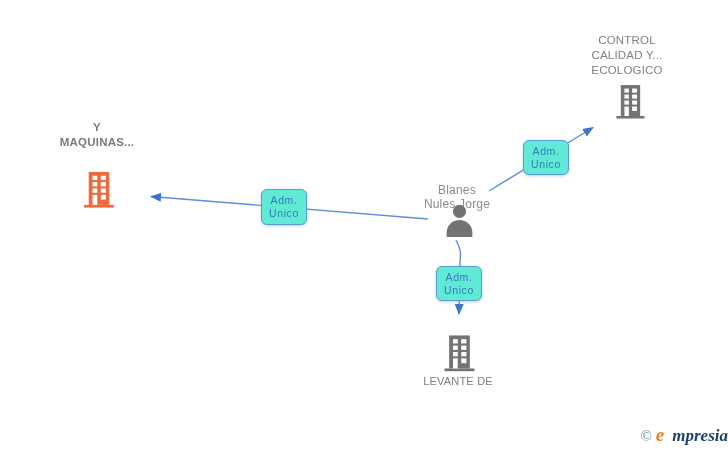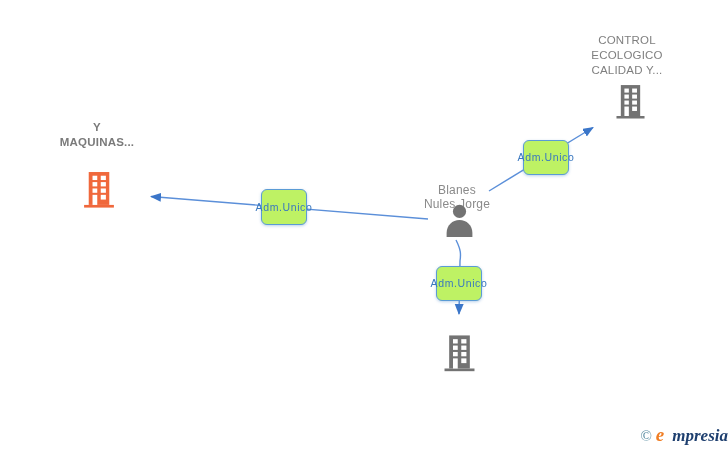--- a/index.html
+++ b/index.html
@@ -13,23 +13,23 @@
     position:absolute;z-index:2;text-align:center;color:#7f7f7f;
     font-size:11.5px;line-height:15px;letter-spacing:.2px;
   }
   .node-label span{display:block;}
   .label-bold{font-weight:700;color:#7a7a7a;}
   .label-small{font-size:11px;line-height:13px;}
   .person-label{font-size:12px;line-height:14px;color:#8a8a8a;}
   .icon{position:absolute;z-index:2;}
   .edge-box{
     position:absolute;z-index:3;width:44px;height:33px;
-    background:#bef264;border:1px solid #5b9bd5;border-radius:6px;
+    background:#5eead4;border:1px solid #5b9bd5;border-radius:6px;
     box-shadow:0 1px 3px rgba(100,150,210,.45);
-    display:flex;flex-direction:row;align-items:center;justify-content:center;
+    display:flex;flex-direction:column;align-items:center;justify-content:center;
     font-size:10.5px;line-height:13px;color:#3a78bf;letter-spacing:.6px;
     cursor:pointer;
   }
   .edge-box span{display:block;}
   .logo{
     position:absolute;right:8px;bottom:4px;z-index:2;
     font-family:"Liberation Serif","DejaVu Serif",serif;font-style:italic;
     font-size:17px;display:flex;align-items:baseline;gap:4px;cursor:pointer;
   }
   .logo .copy{color:#5c8fa3;font-style:normal;font-size:15px;}
@@ -48,22 +48,22 @@
         <path d="M0,0 L11,4.5 L0,9 Z" fill="#3b76c9"></path>
       </marker>
     </defs>
     <path d="M428,219 L151,196.5" stroke="#5b8fd9" stroke-width="1.4" fill="none" marker-end="url(#arrow)"></path>
     <path d="M489,191 L593,127.5" stroke="#5b8fd9" stroke-width="1.4" fill="none" marker-end="url(#arrow)"></path>
     <path d="M456,240 C461,250 461,254 460,261 L459,314" stroke="#5b8fd9" stroke-width="1.4" fill="none" marker-end="url(#arrow)"></path>
   </svg>
 
   <div class="node-label clickable" style="left:557px;top:33px;width:140px;">
     <span>CONTROL</span>
+    <span>CALIDAD Y...</span>
     <span>ECOLOGICO</span>
-    <span>CALIDAD Y...</span>
   </div>
   <svg class="icon clickable" style="left:616px;top:84px;" width="29" height="35" viewBox="0 0 30 36">
     <rect x="0.5" y="33" width="29" height="2.6" fill="#737373"></rect>
     <rect x="5" y="1" width="20" height="32" fill="#737373"></rect>
     <g fill="#ffffff">
       <rect x="8.7" y="4.6" width="4.6" height="4.2"></rect>
         <rect x="16.7" y="4.6" width="5" height="4.2"></rect>
       <rect x="8.7" y="10.8" width="4.6" height="4.2"></rect>
         <rect x="16.7" y="10.8" width="5" height="4.2"></rect>
       <rect x="8.7" y="17" width="4.6" height="4.2"></rect>
@@ -109,20 +109,21 @@
         <rect x="16.7" y="4.6" width="5" height="4.2"></rect>
       <rect x="8.7" y="10.8" width="4.6" height="4.2"></rect>
         <rect x="16.7" y="10.8" width="5" height="4.2"></rect>
       <rect x="8.7" y="17" width="4.6" height="4.2"></rect>
         <rect x="16.7" y="17" width="5" height="4.2"></rect>
       <rect x="8.7" y="23.2" width="4.6" height="9.8"></rect>
         <rect x="16.7" y="23.2" width="5" height="4.6"></rect>
     </g>
   </svg>
   <div class="node-label label-small clickable" style="left:378px;top:375px;width:160px;">
+    <span>LEVANTE DE</span>
   </div>
 
   <div class="edge-box" style="left:261px;top:189px;height:34px;">
     <span>Adm.</span>
     <span>Unico</span>
   </div>
   <div class="edge-box" style="left:523px;top:140px;">
     <span>Adm.</span>
     <span>Unico</span>
   </div>

